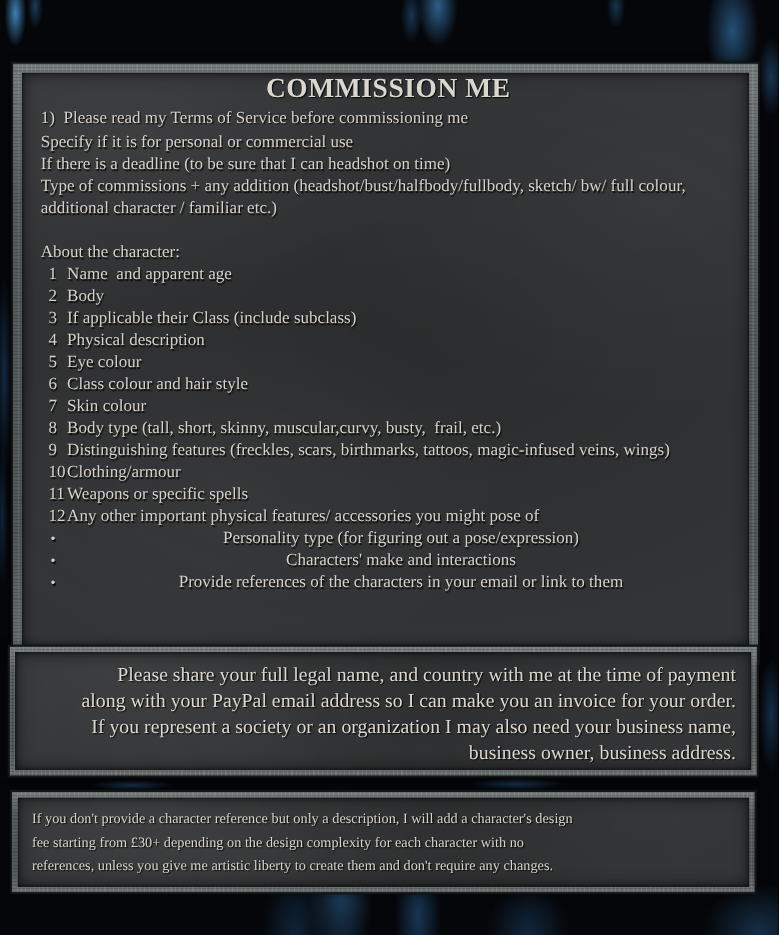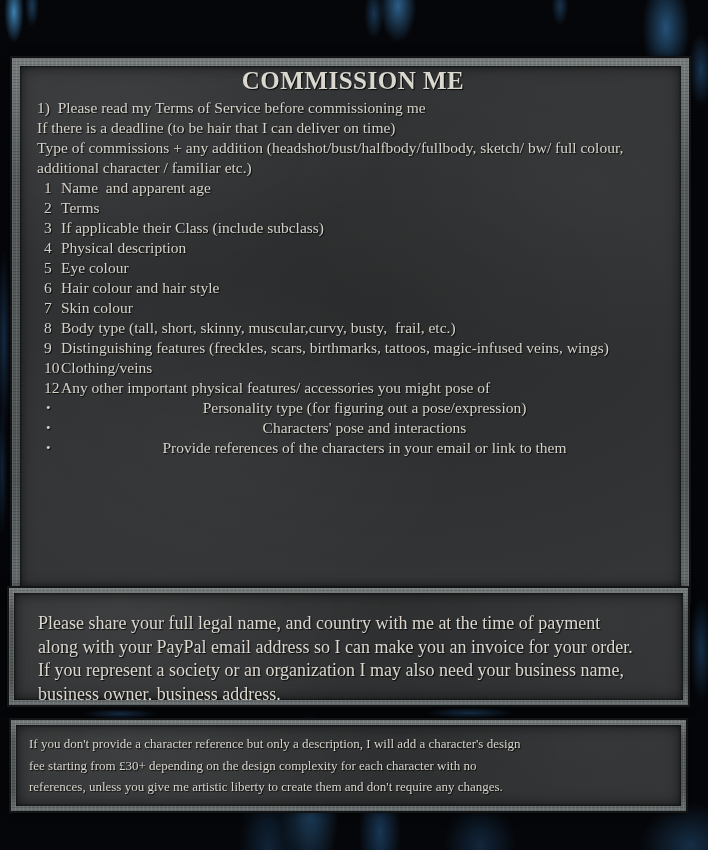--- a/index.html
+++ b/index.html
@@ -70,92 +70,98 @@
   .specify{margin-top:2px;}
   .about{margin-top:20px;}
   .num-list{margin-left:7px;}
   .num-row{display:flex;font-size:15.5px;line-height:20px;}
   .num-row .num{flex:0 0 17px;}
   .num-row .txt{flex:1;white-space:pre-wrap;}
   .bullet-list{margin-left:9px;}
   .bullet-row{display:flex;font-size:15.5px;line-height:20px;}
   .bullet-row .dot{flex:0 0 14px;font-size:13px;}
   .bullet-row .txt{flex:1;white-space:pre-wrap;text-align:center;}
-  .p2-text{margin:10px;font-size:18px;line-height:23.5px;white-space:pre-line;color:#dcd8d0;}
+  .p2-text{margin:0;font-size:18px;line-height:23.5px;white-space:pre-line;color:#dcd8d0;text-align:right;}
   .p3-text{margin:0;font-size:13px;line-height:21.5px;white-space:pre-line;color:#d8d4cc;}
 </style>
 </head>
 <body>
 
 <div class="stage">
   <div class="flames"></div>
 
   <section class="panel panel1">
     <div class="panel-inner">
       <h1 class="title">COMMISSION ME</h1>
       <p class="line intro1">1)  Please read my Terms of Service before commissioning me</p>
-      <p class="line">If there is a deadline (to be hair that I can deliver on time)</p>
+      <p class="line specify">Specify if it is for personal or commercial use</p>
+      <p class="line">If there is a deadline (to be sure that I can headshot on time)</p>
       <p class="line">Type of commissions + any addition (headshot/bust/halfbody/fullbody, sketch/ bw/ full colour,
 additional character / familiar etc.)</p>
+      <p class="line about">About the character:</p>
 
       <div class="num-list">
         <div class="num-row">
             <span class="num">1</span>
             <span class="txt">Name  and apparent age</span>
           </div>
         <div class="num-row">
             <span class="num">2</span>
-            <span class="txt">Terms</span>
+            <span class="txt">Body</span>
           </div>
         <div class="num-row">
             <span class="num">3</span>
             <span class="txt">If applicable their Class (include subclass)</span>
           </div>
         <div class="num-row">
             <span class="num">4</span>
             <span class="txt">Physical description</span>
           </div>
         <div class="num-row">
             <span class="num">5</span>
             <span class="txt">Eye colour</span>
           </div>
         <div class="num-row">
             <span class="num">6</span>
-            <span class="txt">Hair colour and hair style</span>
+            <span class="txt">Class colour and hair style</span>
           </div>
         <div class="num-row">
             <span class="num">7</span>
             <span class="txt">Skin colour</span>
           </div>
         <div class="num-row">
             <span class="num">8</span>
             <span class="txt">Body type (tall, short, skinny, muscular,curvy, busty,  frail, etc.)</span>
           </div>
         <div class="num-row">
             <span class="num">9</span>
             <span class="txt">Distinguishing features (freckles, scars, birthmarks, tattoos, magic-infused veins, wings)</span>
           </div>
         <div class="num-row">
             <span class="num">10</span>
-            <span class="txt">Clothing/veins</span>
+            <span class="txt">Clothing/armour</span>
+          </div>
+        <div class="num-row">
+            <span class="num">11</span>
+            <span class="txt">Weapons or specific spells</span>
           </div>
         <div class="num-row">
             <span class="num">12</span>
             <span class="txt">Any other important physical features/ accessories you might pose of</span>
           </div>
       </div>
 
       <div class="bullet-list">
         <div class="bullet-row">
             <span class="dot">•</span>
             <span class="txt">Personality type (for figuring out a pose/expression)</span>
           </div>
         <div class="bullet-row">
             <span class="dot">•</span>
-            <span class="txt">Characters' pose and interactions</span>
+            <span class="txt">Characters' make and interactions</span>
           </div>
         <div class="bullet-row">
             <span class="dot">•</span>
             <span class="txt">Provide references of the characters in your email or link to them</span>
           </div>
       </div>
     </div>
   </section>
 
   <section class="panel panel2">

